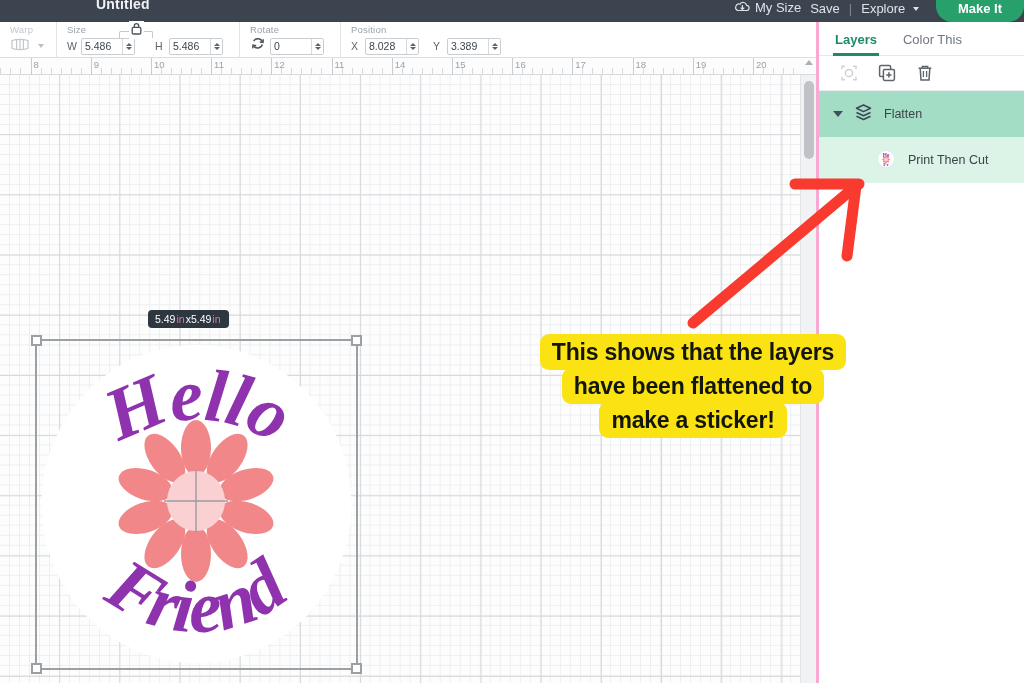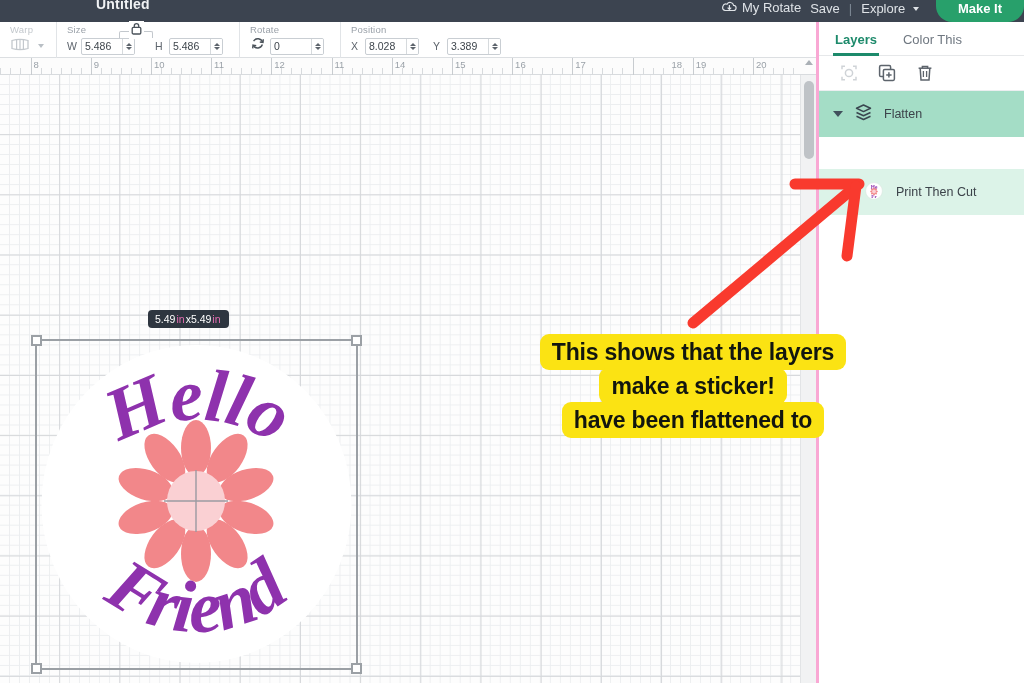--- a/index.html
+++ b/index.html
@@ -194,21 +194,21 @@
   .panel-tools {
     height: 35px; display: flex; align-items: center; gap: 18px;
     padding-left: 20px; border-bottom: 1px solid #eceef0;
   }
   .ptool { width: 20px; height: 20px; display: block; }
   .layer-row {
     display: flex; align-items: center; height: 46px; padding-left: 14px;
     font-size: 12.5px; color: #3c434a;
   }
   .layer-row.flatten { background: #a4ddc6; }
-  .layer-row.child { background: #dcf3e8; padding-left: 46px; margin-top: 32px; }
+  .layer-row.child { background: #dcf3e8; padding-left: 58px; }
   .chev {
     width: 0; height: 0; border-left: 5px solid transparent;
     border-right: 5px solid transparent; border-top: 6px solid #41505c;
     margin-right: 11px; flex: 0 0 auto;
   }
   .layer-icon { margin-right: 11px; display: block; flex: 0 0 auto; }
   .thumb-circ { margin-right: 13px; display: block; flex: 0 0 auto; }
 </style>
 </head>
 <body>
@@ -217,21 +217,21 @@
 
   <div class="topbar">
     <div class="doc-title">Untitled</div>
     <div class="tb-right">
       <span class="tb-item">
         <span class="cloud-icon">
           <svg width="17" height="13" viewBox="0 0 17 13">
             <path d="M4 9.5h8.4a2.6 2.6 0 0 0 .2-5.2A3.6 3.6 0 0 0 6 3.2 2.8 2.8 0 0 0 4 9.5z" fill="none" stroke="#dfe3e7" stroke-width="1.2"></path>
             <path d="M8.4 4v4.2M6.6 6.6l1.8 1.8 1.8-1.8" fill="none" stroke="#dfe3e7" stroke-width="1.2"></path>
           </svg>
-        </span><span>My Rotate</span>
+        </span><span>My Size</span>
       </span>
       <span class="tb-item">Save</span>
       <span class="tb-sep">|</span>
       <span class="tb-item">
         <span>Explore</span>
         <span class="caret-sm" style="border-top-color:#dfe3e7"></span>
       </span>
       <button class="make-btn">Make It</button>
     </div>
   </div>
@@ -392,21 +392,21 @@
         <div class="tickminor" style="left: 552.233px;"></div>
         <div class="tickminor" style="left: 562.267px;"></div>
         <div class="tickmajor" style="left: 572.3px;"></div>
         <div class="rlab" style="left: 572.3px;">17</div>
         <div class="tickminor" style="left: 582.333px;"></div>
         <div class="tickminor" style="left: 592.367px;"></div>
         <div class="tickminor" style="left: 602.4px;"></div>
         <div class="tickminor" style="left: 612.433px;"></div>
         <div class="tickminor" style="left: 622.467px;"></div>
         <div class="tickmajor" style="left: 632.5px;"></div>
-        <div class="rlab" style="left: 632.5px; margin-left: 36px;">18</div>
+        <div class="rlab" style="left: 632.5px;">18</div>
         <div class="tickminor" style="left: 642.533px;"></div>
         <div class="tickminor" style="left: 652.567px;"></div>
         <div class="tickminor" style="left: 662.6px;"></div>
         <div class="tickminor" style="left: 672.633px;"></div>
         <div class="tickminor" style="left: 682.667px;"></div>
         <div class="tickmajor" style="left: 692.7px;"></div>
         <div class="rlab" style="left: 692.7px;">19</div>
         <div class="tickminor" style="left: 702.733px;"></div>
         <div class="tickminor" style="left: 712.767px;"></div>
         <div class="tickminor" style="left: 722.8px;"></div>
@@ -539,17 +539,17 @@
   </div>
 
   <svg class="arrow-layer" viewBox="0 0 1024 683">
     <path d="M693 323 L856 186" stroke="#f93a2e" stroke-width="11" stroke-linecap="round" fill="none"></path>
     <path d="M795 184 L859 184" stroke="#f93a2e" stroke-width="11" stroke-linecap="round" fill="none"></path>
     <path d="M856 186 L847 256" stroke="#f93a2e" stroke-width="11" stroke-linecap="round" fill="none"></path>
   </svg>
 
   <div class="callout">
     <span class="ln">This shows that the layers</span>
+    <span class="ln">have been flattened to</span>
     <span class="ln">make a sticker!</span>
-    <span class="ln">have been flattened to</span>
   </div>
 
 </div>
 
 </body></html>

